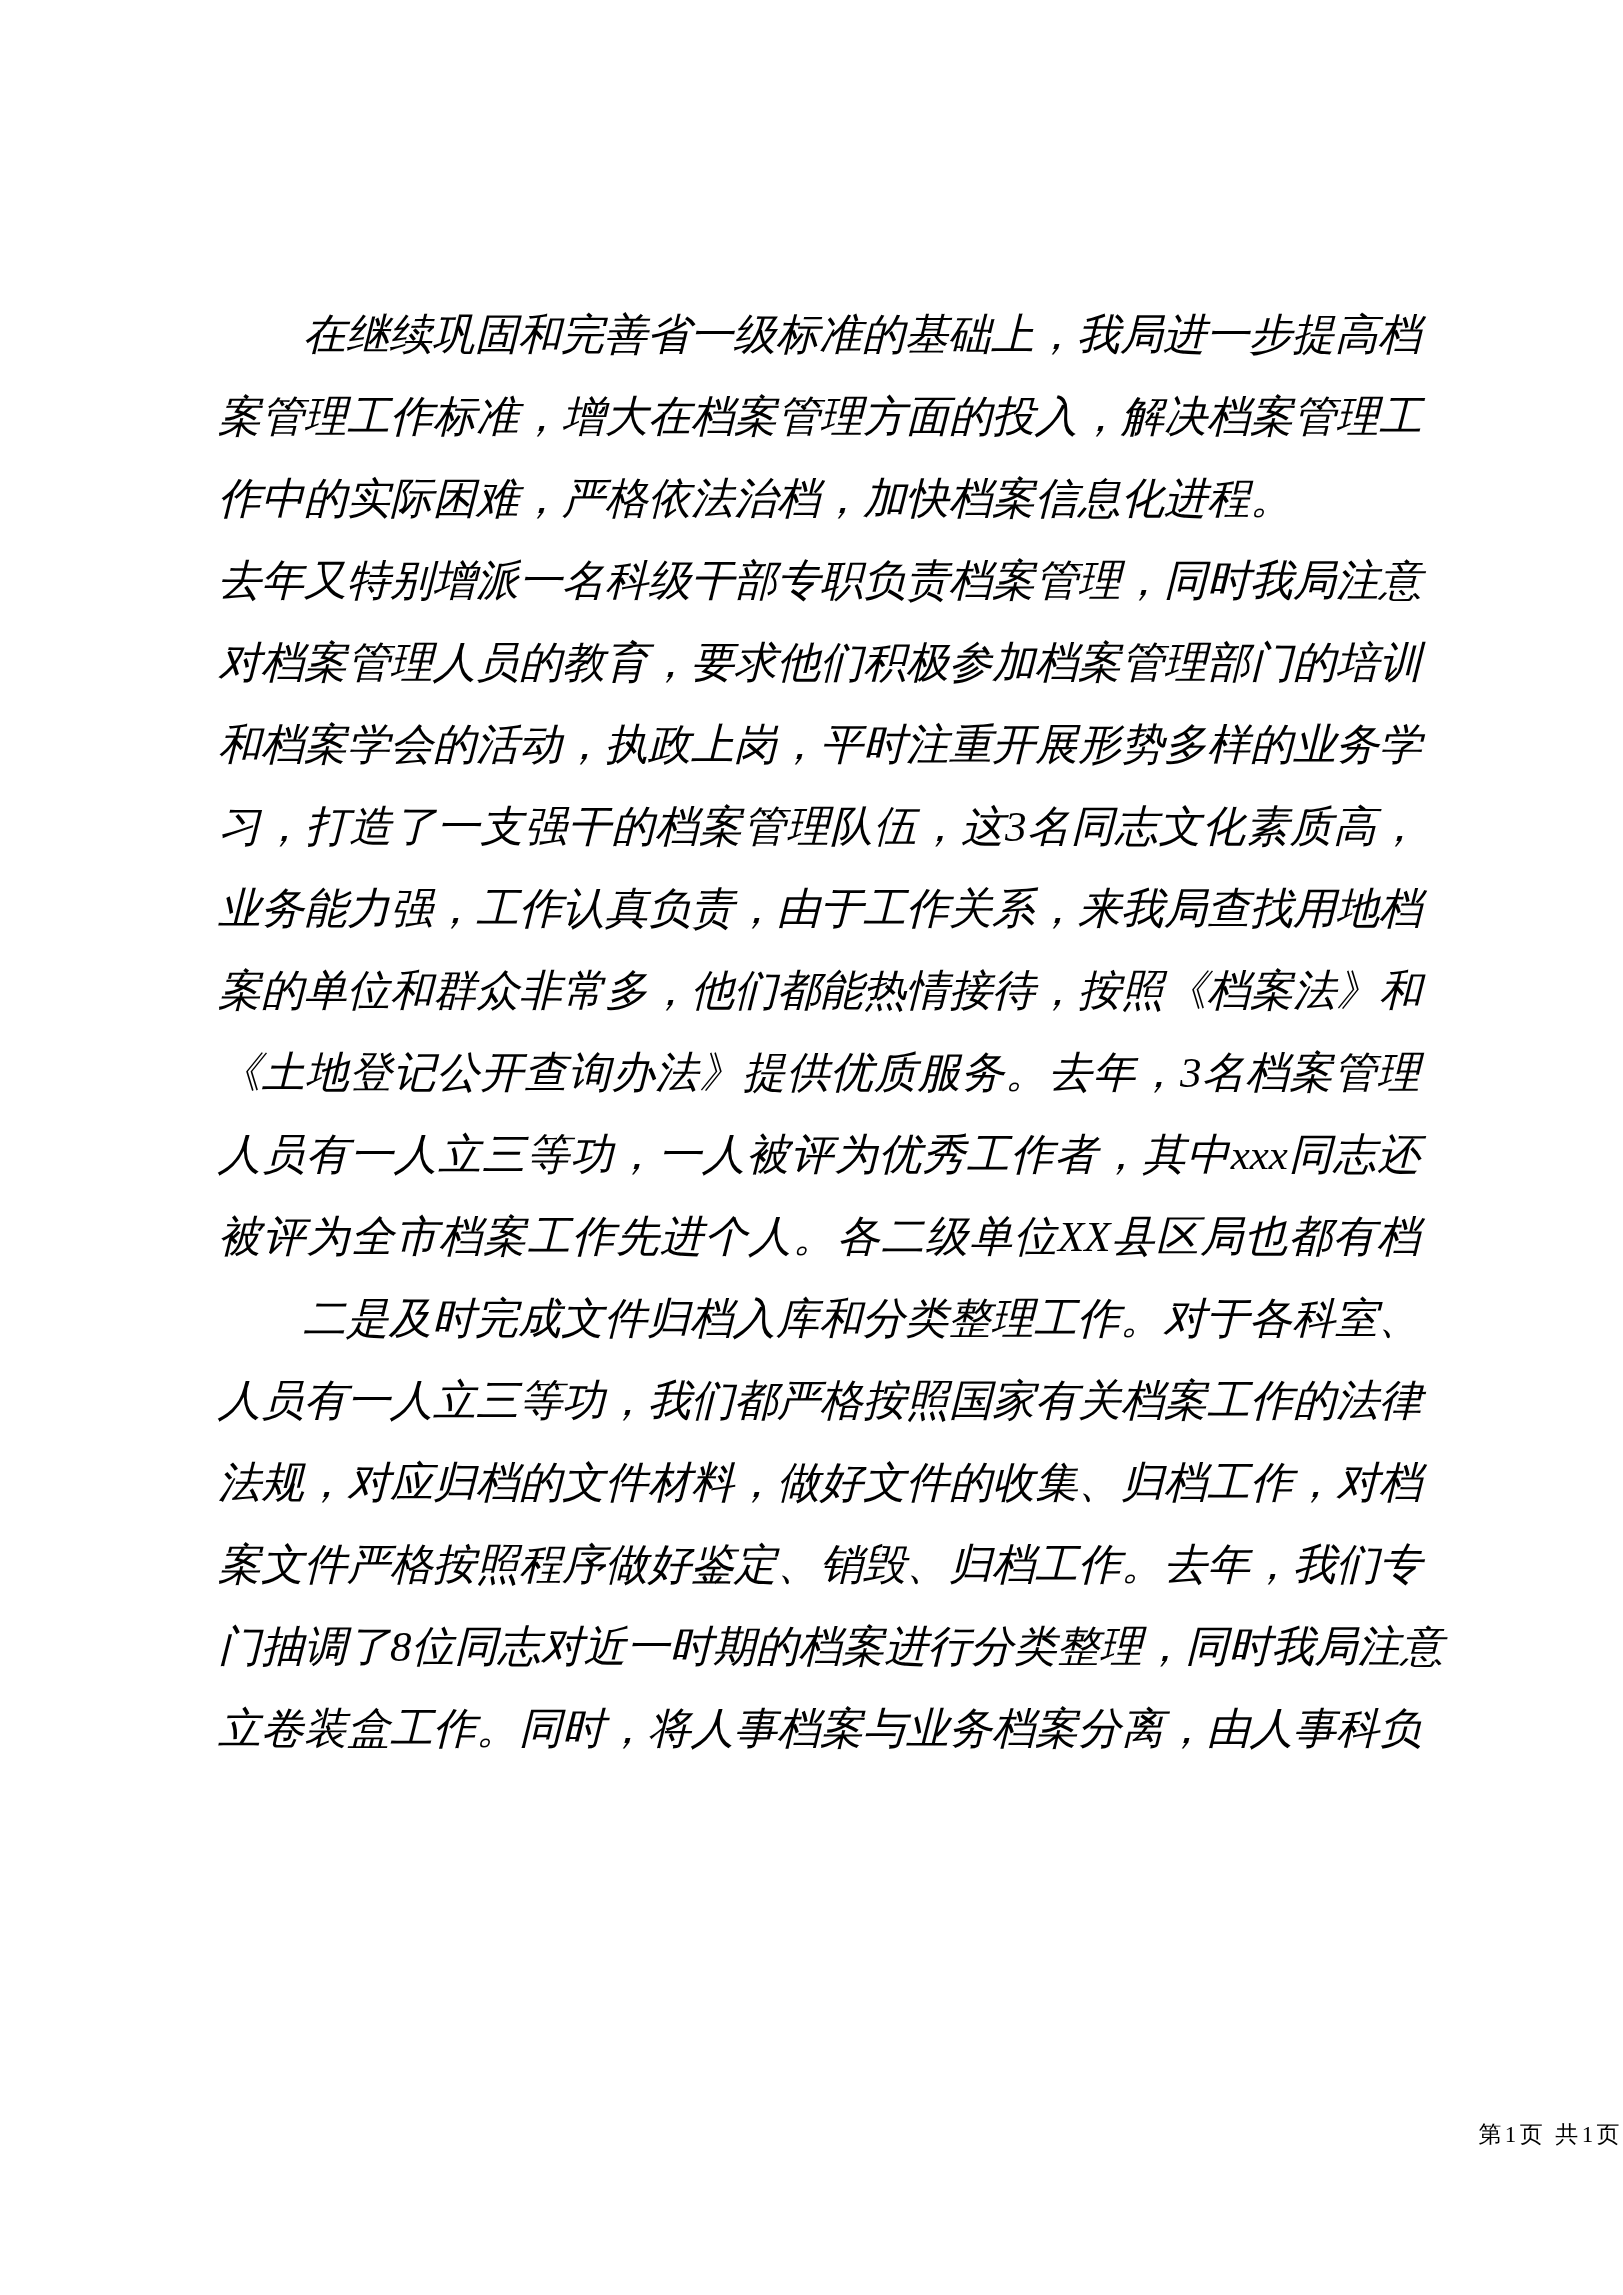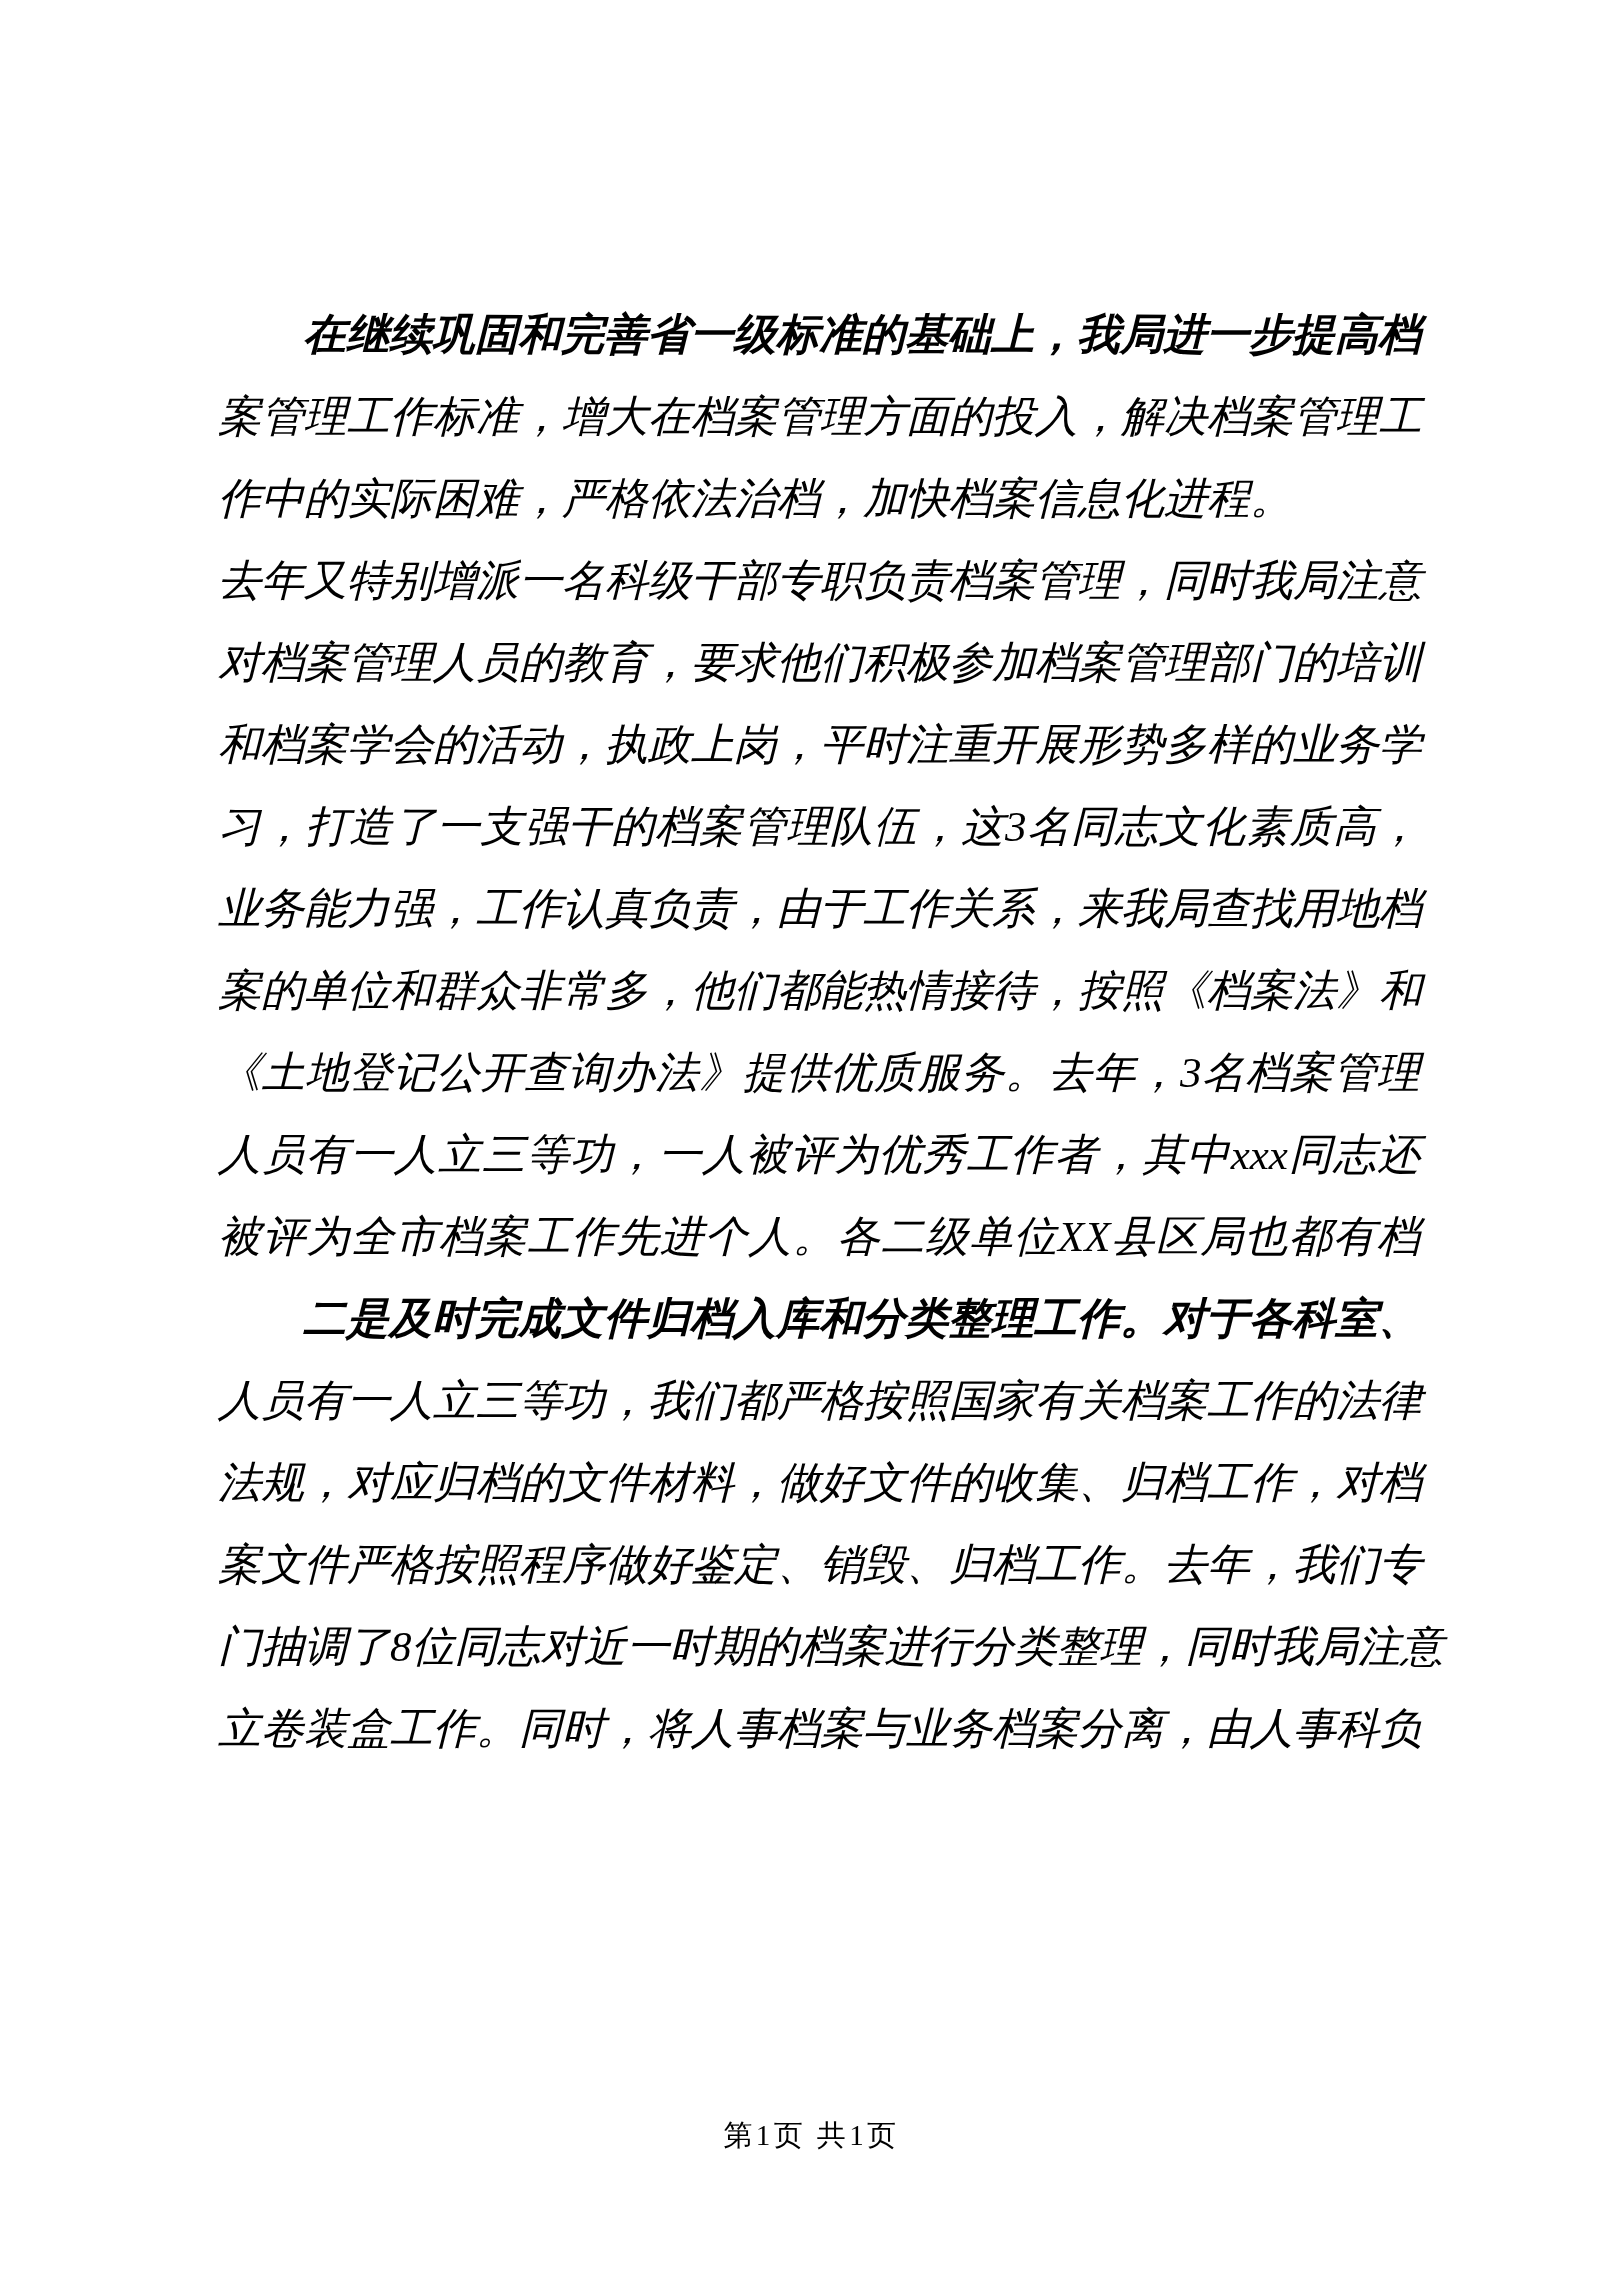--- a/index.html
+++ b/index.html
@@ -35,29 +35,28 @@
     color: var(--text-color, #000000);
     font-family: "Liberation Serif", serif;
   }
   .line.justify {
     text-align: justify;
     text-align-last: justify;
     text-justify: inter-character;
   }
   .line.indent {
     text-indent: 85px;
-    font-weight: bold;
   }
   .footer {
     position: absolute;
     top: 2118px;
     left: 0;
     width: 100%;
-    text-align: center;
-    font-size: 29px;
+    text-align: right;
+    font-size: 23px;
     line-height: 34px;
     letter-spacing: 3.4px;
     font-style: normal;
     color: var(--text-color, #000000);
     font-family: "Liberation Serif", serif;
   }
 </style>
 </head>
 <body>
 

